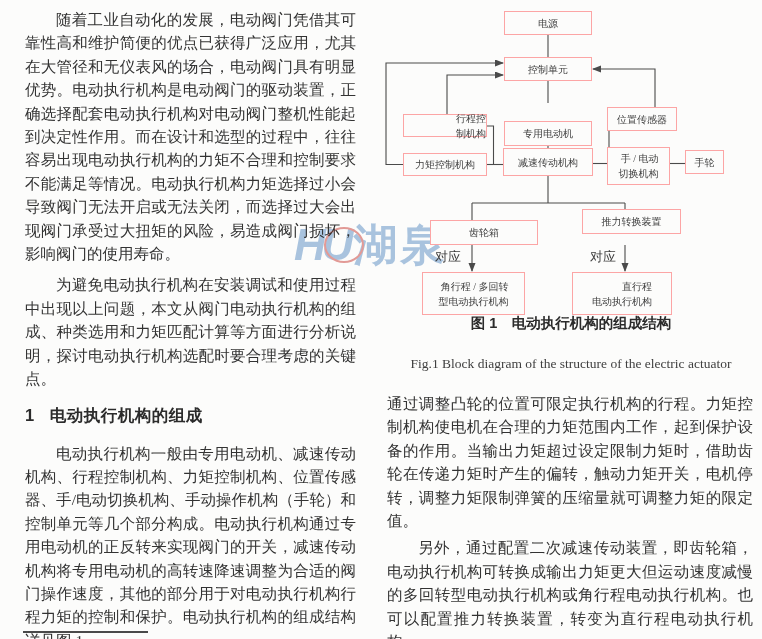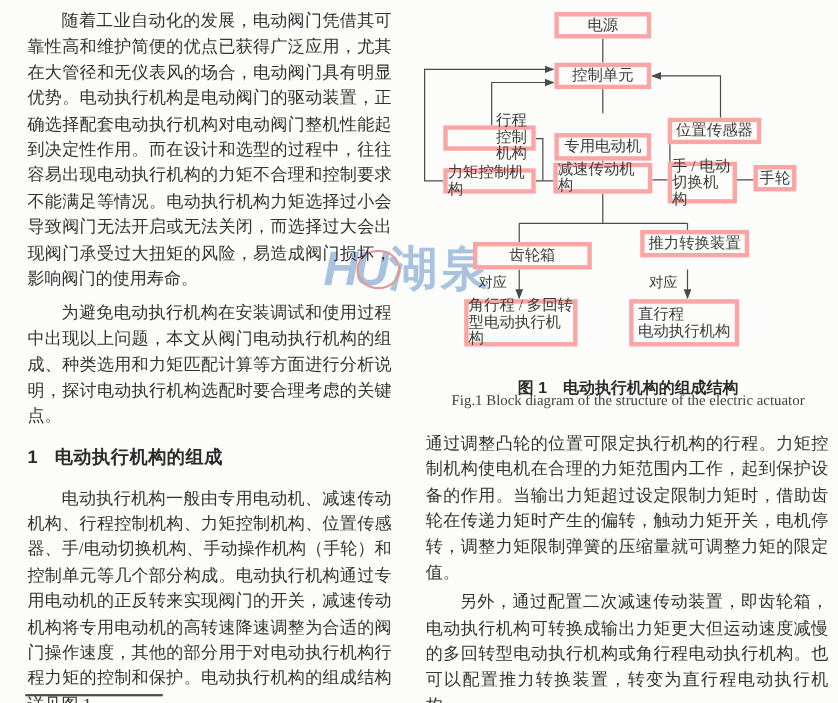--- a/index.html
+++ b/index.html
@@ -71,54 +71,54 @@
   }
 
   
   .figure {
     position:absolute; left:385px; top:5px; width:372px; height:326px; z-index:1;
   }
   .figure svg { position:absolute; left:0; top:0; }
   .fbox {
     position:absolute;
     box-sizing:border-box;
-    border:4px solid #fca5a5;
+    border:1px solid #fca5a5;
     background:#fcfcfb;
     display:flex; align-items:center; justify-content:center;
-    text-align:left;
-    font-size:14px; line-height:15px;
+    text-align:right;
+    font-size:10px; line-height:15px;
     color:#3d3d3d;
     white-space:pre-line;
   }
   .edge-label {
     position:absolute;
     font-size:13px; color:#3d3d3d;
     background:transparent;
   }
 
   .cap-zh {
-    position:absolute; left:385px; top:343px; width:372px;
+    position:absolute; left:385px; top:314px; width:372px;
     text-align:center;
     font-family:"Liberation Sans","DejaVu Sans",sans-serif;
     font-weight:bold; font-size:14.5px; color:#2b2b2b;
     z-index:1;
   }
   .cap-en {
     position:absolute; left:385px; top:356px; width:372px;
     text-align:center;
     font-size:13.5px; color:#404040;
     z-index:1;
   }
 
   
   .b-power           { left:119px; top:6px;   width:88px;  height:24px; }
   .b-control         { left:119px; top:52px;  width:88px;  height:24px; }
   .b-motor           { left:119px; top:116px;  width:88px;  height:25px; }
   .b-travel          { left:18px;  top:109px; width:84px;  height:23px;padding-left:44px; }
-  .b-sensor          { left:222px; top:102px; width:85px;  height:24px; }
+  .b-sensor          { left:222px; top:102px; width:70px;  height:24px; }
   .b-reducer         { left:118px; top:143px; width:90px;  height:28px; }
   .b-torque          { left:18px;  top:148px; width:84px;  height:23px; }
   .b-switch          { left:222px; top:142px; width:63px;  height:38px; }
   .b-handwheel       { left:300px; top:145px; width:39px;  height:24px; }
   .b-gearbox         { left:45px;  top:215px; width:108px;  height:25px; }
   .b-thrust          { left:197px; top:204px; width:99px;  height:25px; }
   .b-rotary          { left:37px;  top:267px; width:103px; height:43px; }
   .b-linear          { left:187px; top:267px; width:100px; height:43px; }
   .l-correspond-left  { left:50px;  top:243px; }
   .l-correspond-right { left:205px; top:243px; }

